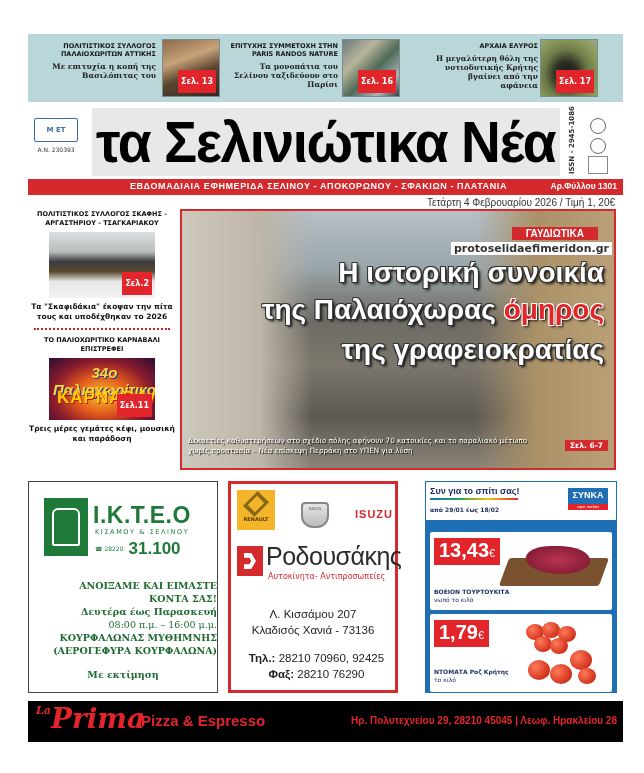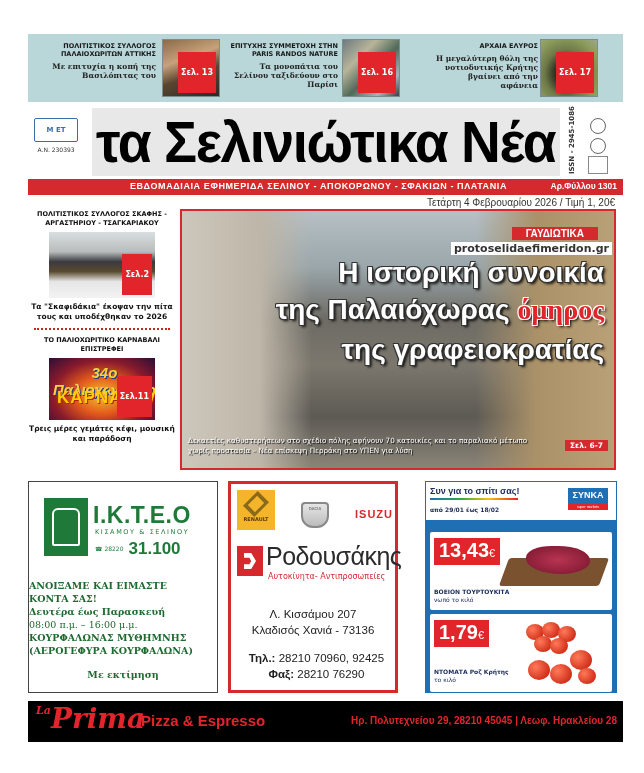--- a/index.html
+++ b/index.html
@@ -8,21 +8,21 @@
 
   .abs { position: absolute; }
 
   
   #teasers { left: 28px; top: 34px; width: 595px; height: 68px; background: #b9d6d8; }
   .teaser { position: absolute; top: 0; height: 68px; }
   .teaser .txt { position: absolute; text-align: right; }
   .teaser .kicker { font-size: 6.5px; font-weight: bold; line-height: 8px; color: #1a1a1a; text-transform: uppercase; }
   .teaser .head { font-size: 7.5px; line-height: 9px; color: #222; margin-top: 4px; font-family: "DejaVu Serif", serif; font-weight: bold; }
   .teaser .thumb { position: absolute; top: 5px; width: 58px; height: 58px; border: 1px solid #7b8d8e; overflow: hidden; }
-  .pg-badge { position: absolute; right: 3px; bottom: 3px; background: #e2252b; color: #fff; font-size: 8px; font-weight: bold; padding: 16px 3px; font-family: "DejaVu Sans", sans-serif; }
+  .pg-badge { position: absolute; right: 3px; bottom: 3px; background: #e2252b; color: #fff; font-size: 8px; font-weight: bold; padding: 7px 3px; font-family: "DejaVu Sans", sans-serif; }
 
   .thumb-1 { background: linear-gradient(160deg, #8c6b4a 0%, #c7a27a 35%, #5c4530 60%, #2f2a26 100%); }
   .thumb-2 { background: linear-gradient(135deg, #6d7a80 0%, #b8b49a 30%, #4f6a58 55%, #a8b3b6 80%, #364148 100%); }
   .thumb-3 { background: radial-gradient(ellipse at 45% 60%, #1a1a14 0%, #2c2f22 25%, #6e7a48 50%, #8a9b5a 75%, #9fa98a 100%); }
 
   
   #masthead { left: 28px; top: 108px; width: 595px; height: 68px; }
   #left-logo { position: absolute; left: 0; top: 10px; width: 56px; height: 50px; text-align: center; }
   #left-logo .book { width: 44px; height: 24px; margin: 0 auto; border: 1px solid #3a6fa8; border-radius: 2px; display: flex; justify-content: space-around; align-items: center; font-size: 7px; color: #3a6fa8; font-weight: bold; }
   #left-logo .an { font-size: 6px; color: #333; margin-top: 4px; }
@@ -54,34 +54,34 @@
   #mainstory { left: 180px; top: 209px; width: 436px; height: 261px; border: 2px solid #d42a2e; overflow: hidden;
     background:
       linear-gradient(90deg, rgba(205,200,188,1) 0%, rgba(190,182,168,1) 18%, rgba(120,115,106,0) 30%),
       linear-gradient(270deg, rgba(186,160,118,1) 0%, rgba(170,145,104,1) 18%, rgba(120,110,90,0) 32%),
       linear-gradient(180deg, #b6c0c5 0%, #9aa6aa 22%, #6d6b64 42%, #7c776d 60%, #5d5a54 80%, #8a8478 100%);
   }
   #main-section-tag { position: absolute; right: 16px; top: 16px; background: #d42a2e; color: #fff; font-weight: bold; font-size: 10px; padding: 1px 14px; font-family: "Liberation Sans", sans-serif; }
   #watermark { position: absolute; right: 2px; top: 31px; background: #fff; color: #333; font-size: 11px; font-weight: bold; padding: 0 3px; font-family: "DejaVu Sans", sans-serif; }
   .headline-line { position: absolute; right: 10px; font-family: "Liberation Sans", sans-serif; font-weight: bold; font-size: 28px; color: #fff; line-height: 1; white-space: nowrap;
     text-shadow: -1px -1px 0 #333, 1px -1px 0 #333, -1px 1px 0 #333, 1px 1px 0 #333, 2px 2px 3px #000; }
-  .headline-line .accent { color: #e2252b; text-shadow: -1px -1px 0 #fff, 1px -1px 0 #fff, -1px 1px 0 #fff, 1px 1px 0 #fff, 2px 2px 3px #000; font-family: Liberation Serif, serif; }
+  .headline-line .accent { color: #e2252b; text-shadow: -1px -1px 0 #fff, 1px -1px 0 #fff, -1px 1px 0 #fff, 1px 1px 0 #fff, 2px 2px 3px #000; }
   #subhead { position: absolute; left: 6px; bottom: 12px; width: 360px; font-size: 7.2px; line-height: 10px; color: #fff; text-shadow: 1px 1px 1px #000; }
   #main-page { position: absolute; right: 6px; bottom: 17px; background: #d42a2e; color: #fff; font-size: 7.5px; font-weight: bold; padding: 1px 5px; }
 
   
   #ad-ikteo { left: 28px; top: 481px; width: 190px; height: 212px; border: 1.5px solid #444; background: #fff; }
   #ikteo-logo { position: absolute; left: 15px; top: 16px; width: 44px; height: 58px; background: #1f7a3a; }
   #ikteo-logo .car { position: absolute; left: 8px; top: 10px; width: 28px; height: 38px; border: 2px solid #fff; border-radius: 6px 6px 2px 2px; }
   #ikteo-name { position: absolute; left: 64px; top: 20px; font-family: "Liberation Sans", sans-serif; font-weight: bold; font-size: 23px; color: #1f7a3a; letter-spacing: 0.5px; }
   #ikteo-sub { position: absolute; left: 66px; top: 46px; font-size: 6.5px; color: #1f7a3a; letter-spacing: 1.6px; }
   #ikteo-phone { position: absolute; left: 66px; top: 56px; color: #1f7a3a; white-space: nowrap; }
   #ikteo-phone .pre { font-size: 6px; vertical-align: middle; }
   #ikteo-phone .num { font-family: "Liberation Sans", sans-serif; font-weight: bold; font-size: 17px; vertical-align: middle; }
-  #ikteo-body { position: absolute; left: 0; top: 97px; width: 100%; text-align: left; font-family: "DejaVu Serif", serif; color: #1f6a30; font-size: 9.5px; line-height: 13px; }
+  #ikteo-body { position: absolute; left: 0; top: 97px; width: 100%; text-align: right; font-family: "DejaVu Serif", serif; color: #1f6a30; font-size: 9.5px; line-height: 13px; }
   #ikteo-body .b { font-weight: bold; }
   #ikteo-sign { position: absolute; left: 0; top: 187px; width: 100%; text-align: center; font-family: "DejaVu Serif", serif; color: #1f6a30; font-size: 9.5px; font-weight: bold; }
 
   #ad-rodo { left: 228px; top: 481px; width: 170px; height: 212px; border: 3px solid #d42a2e; background: #fff; }
   #renault { position: absolute; left: 6px; top: 6px; width: 38px; height: 40px; background: #f4b52a; text-align: center; }
   #renault .diamond { width: 16px; height: 16px; margin: 6px auto 0; border: 3px solid #8a6a1a; transform: rotate(45deg) scaleY(1.3); }
   #renault .lbl { font-size: 5px; font-weight: bold; color: #5a3a0a; margin-top: 4px; }
   #dacia { position: absolute; left: 70px; top: 18px; width: 28px; height: 26px; border: 2px solid #888; border-radius: 4px 4px 12px 12px; background: linear-gradient(#e5e5e5, #bcbcbc); font-size: 4px; text-align: center; color: #555; padding-top: 2px; }
   #isuzu { position: absolute; left: 124px; top: 24px; font-weight: bold; font-size: 11px; color: #d42a2e; letter-spacing: 1px; font-family: "Liberation Sans", sans-serif; }
   #rodo-mark { position: absolute; left: 6px; top: 62px; width: 26px; height: 30px; background: #d42a2e; }

